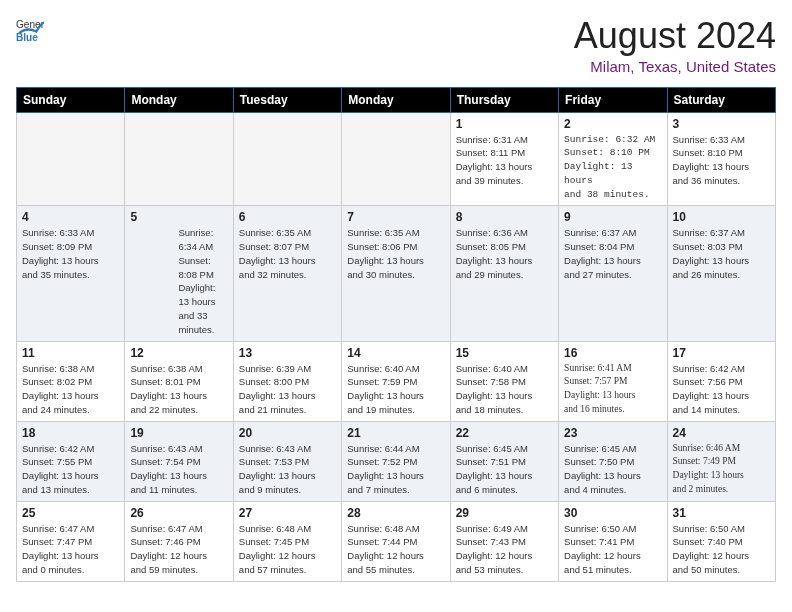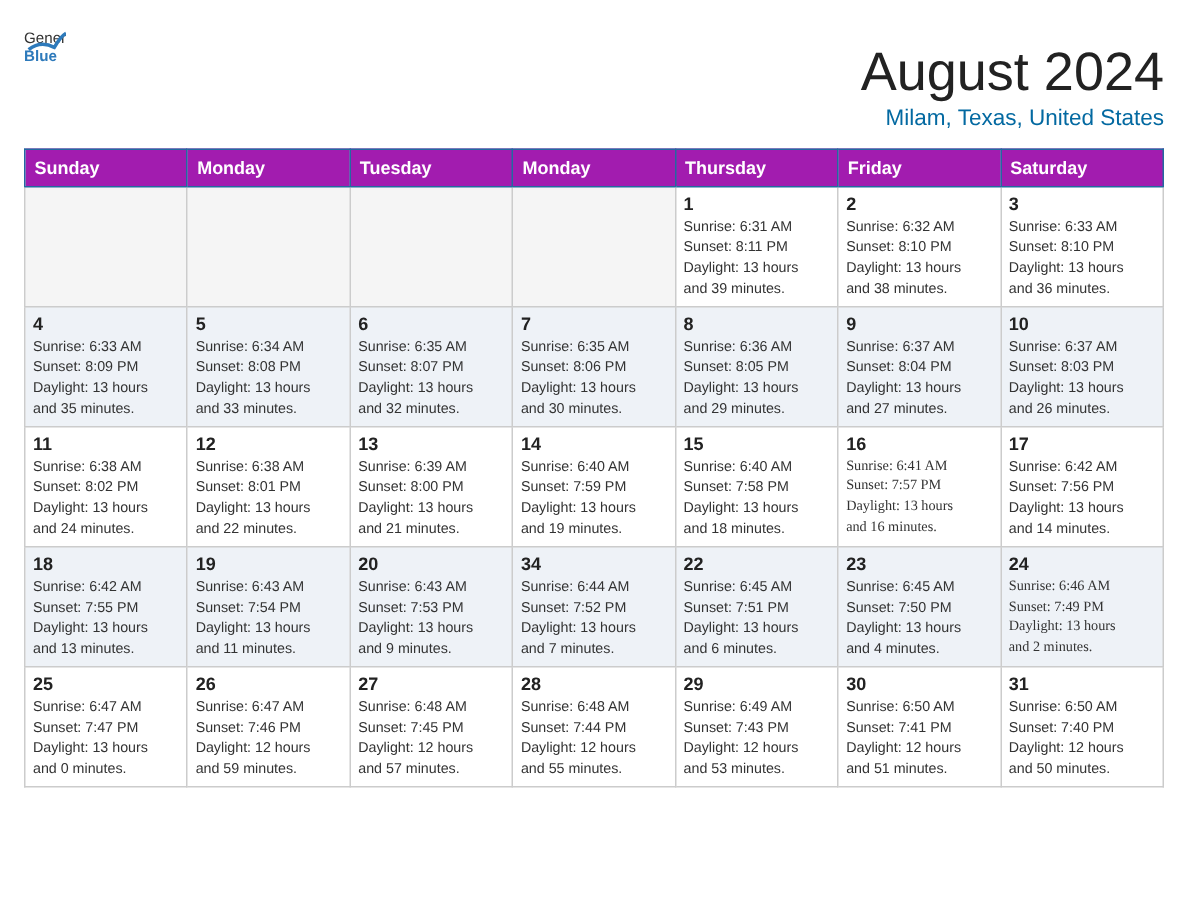--- a/index.html
+++ b/index.html
@@ -16,29 +16,29 @@
       align-items: flex-start;
       margin-bottom: 12px;
     }
     .logo {
       display: flex;
       align-items: center;
       gap: 4px;
     }
     .logo-icon { width: 28px; height: 28px; }
     .title-block { text-align: right; }
-    .month-title { font-size: 36px; font-weight: 300; color: #222; line-height: 1.1; margin-top: 12px; }
-    .location { font-size: 15px; color: #0369a1; margin-top: 2px; }
+    .month-title { font-size: 36px; font-weight: 300; color: #222; line-height: 1.1; }
+    .location { font-size: 15px; color: #701a75; margin-top: 2px; }
     .calendar {
       width: 100%;
       border-collapse: collapse;
       border: 1px solid #bbb;
     }
     .calendar th {
-      background: #a21caf;
+      background: #000000;
       color: #fff;
       font-size: 12px;
       font-weight: 600;
       text-align: left;
       padding: 5px 6px;
       border: 1px solid #2369a0;
     }
     .calendar td {
       vertical-align: top;
       font-size: 10px;
@@ -105,21 +105,21 @@
         <td class="empty"></td>
         <td>
           <span class="day-num">1</span>
           <div class="day-info" style="white-space: pre-line;">Sunrise: 6:31 AM
 Sunset: 8:11 PM
 Daylight: 13 hours
 and 39 minutes.</div>
         </td>
         <td>
           <span class="day-num">2</span>
-          <div class="day-info" style="white-space: pre-line;">Sunrise: 6:32 AM
+          <div class="day-info" style="white-space: pre-line; font-family: Liberation Mono, monospace;">Sunrise: 6:32 AM
 Sunset: 8:10 PM
 Daylight: 13 hours
 and 38 minutes.</div>
         </td>
         <td>
           <span class="day-num">3</span>
           <div class="day-info" style="white-space: pre-line;">Sunrise: 6:33 AM
 Sunset: 8:10 PM
 Daylight: 13 hours
 and 36 minutes.</div>
@@ -128,21 +128,21 @@
       <tr class="row-odd">
         <td>
           <span class="day-num">4</span>
           <div class="day-info" style="white-space: pre-line;">Sunrise: 6:33 AM
 Sunset: 8:09 PM
 Daylight: 13 hours
 and 35 minutes.</div>
         </td>
         <td>
           <span class="day-num">5</span>
-          <div class="day-info" style="white-space: pre-line;">Sunrise: 6:34 AM
+          <div class="day-info" style="white-space: pre-line; margin-left: 48px;">Sunrise: 6:34 AM
 Sunset: 8:08 PM
 Daylight: 13 hours
 and 33 minutes.</div>
         </td>
         <td>
           <span class="day-num">6</span>
           <div class="day-info" style="white-space: pre-line;">Sunrise: 6:35 AM
 Sunset: 8:07 PM
 Daylight: 13 hours
 and 32 minutes.</div>
@@ -243,21 +243,21 @@
 and 11 minutes.</div>
         </td>
         <td>
           <span class="day-num">20</span>
           <div class="day-info" style="white-space: pre-line;">Sunrise: 6:43 AM
 Sunset: 7:53 PM
 Daylight: 13 hours
 and 9 minutes.</div>
         </td>
         <td>
-          <span class="day-num">34</span>
+          <span class="day-num">21</span>
           <div class="day-info" style="white-space: pre-line;">Sunrise: 6:44 AM
 Sunset: 7:52 PM
 Daylight: 13 hours
 and 7 minutes.</div>
         </td>
         <td>
           <span class="day-num">22</span>
           <div class="day-info" style="white-space: pre-line;">Sunrise: 6:45 AM
 Sunset: 7:51 PM
 Daylight: 13 hours

